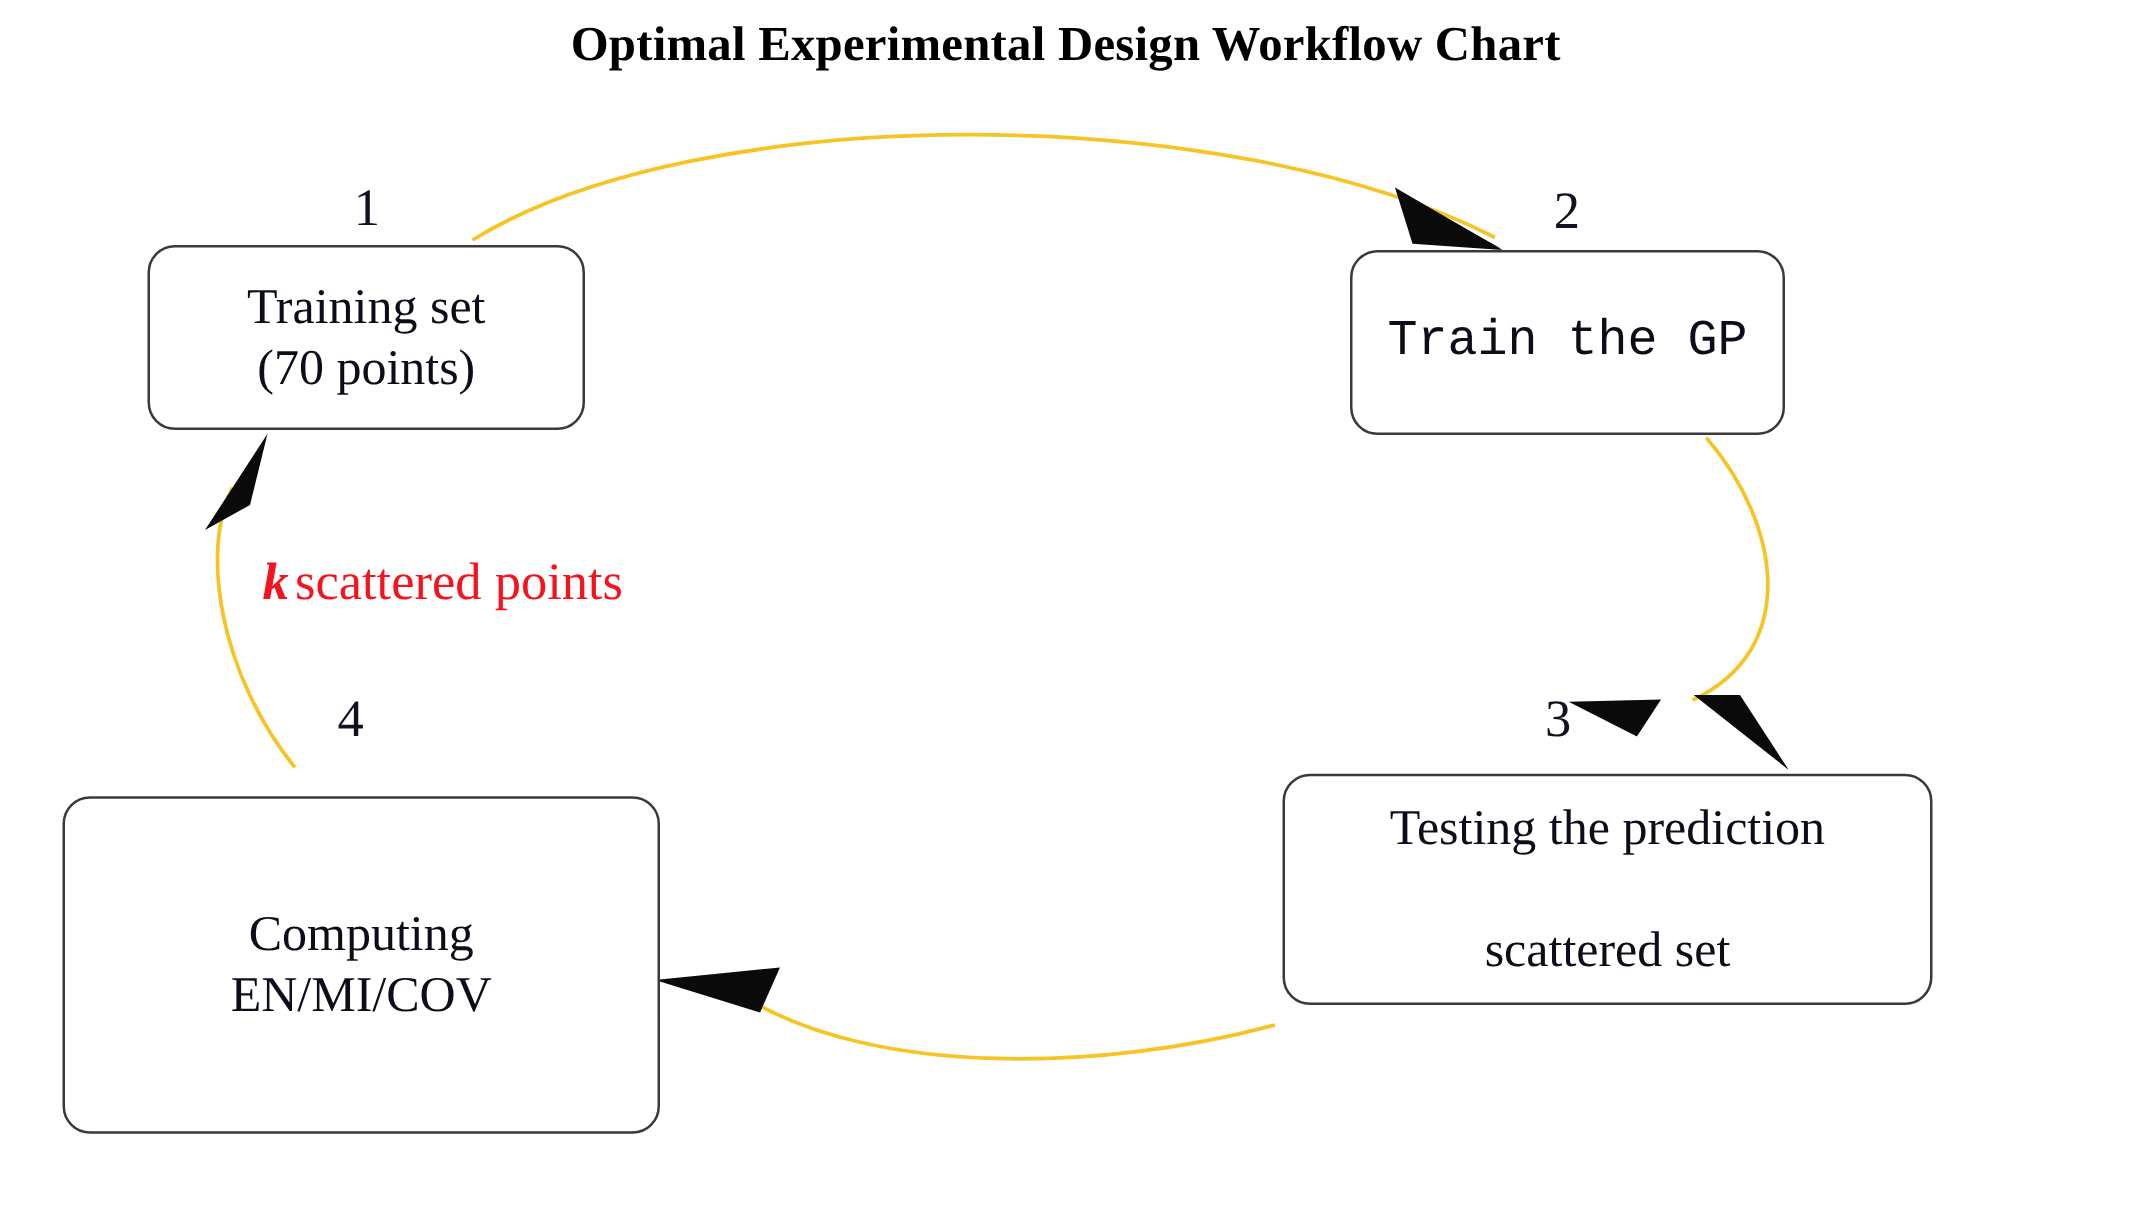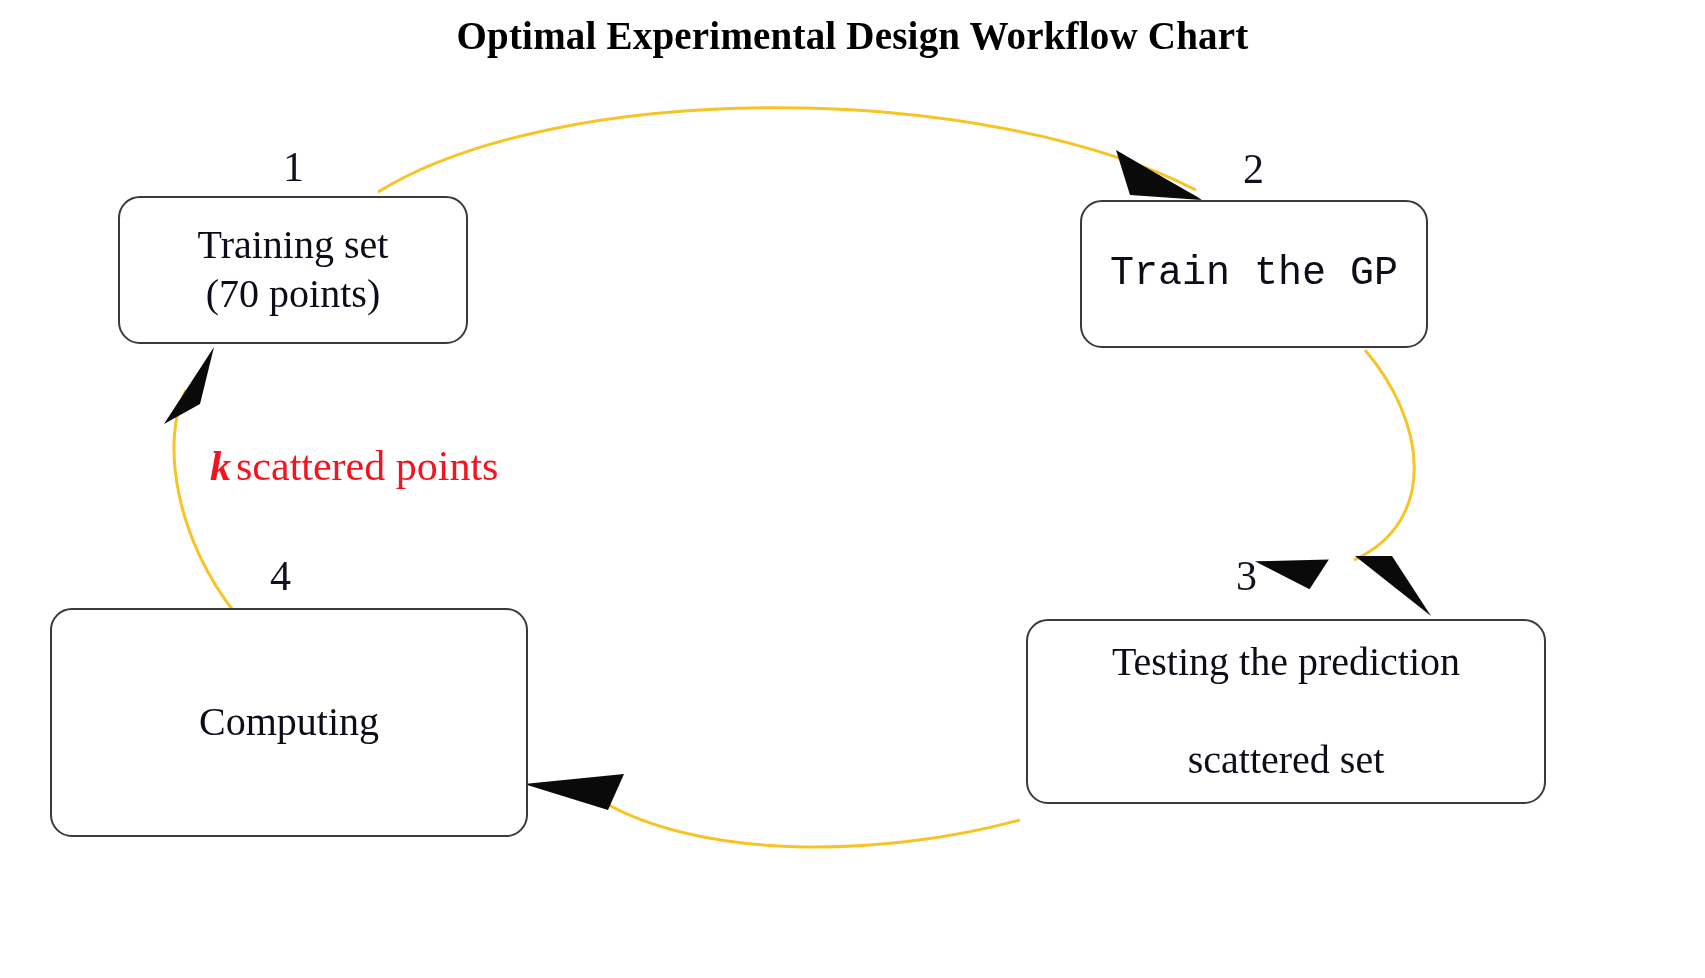--- a/index.html
+++ b/index.html
@@ -59,21 +59,21 @@
     padding: 4px 12px;
   }
   .node-box .node-text {
     display: block;
     width: 100%;
   }
 
   #node-1 { left: 92px;   top: 196px; width: 350px; height: 148px; margin-left: 26px; }
   #node-2 { left: 1080px; top: 200px; width: 348px; height: 148px; font-family: Liberation Mono, monospace; }
   #node-3 { left: 1026px; top: 619px; width: 520px; height: 185px; }
-  #node-4 { left: 50px;   top: 608px; width: 478px; height: 229px; }
+  #node-4 { left: 50px;   top: 637px; width: 478px; height: 270px; }
 
   
   .step-number {
     position: absolute;
     font-family: "Liberation Serif", "DejaVu Serif", serif;
     font-size: 42px;
     color: #111122;
     line-height: 1;
   }
   #step-number-1 { left: 283px;  top: 146px; }
@@ -145,20 +145,21 @@
     <span class="node-text">
       <span>Testing the prediction</span><br>
       <br>
       <span>scattered set</span>
     </span>
   </div>
 
   <div class="node-box" id="node-4">
     <span class="node-text">
       <span>Computing</span><br>
+      <span>EN/MI/COV</span>
     </span>
   </div>
 
   <div id="edge-label-k">
     <span class="k-sym">k</span><span>scattered points</span>
   </div>
 
 </div>
 
 </body></html>

